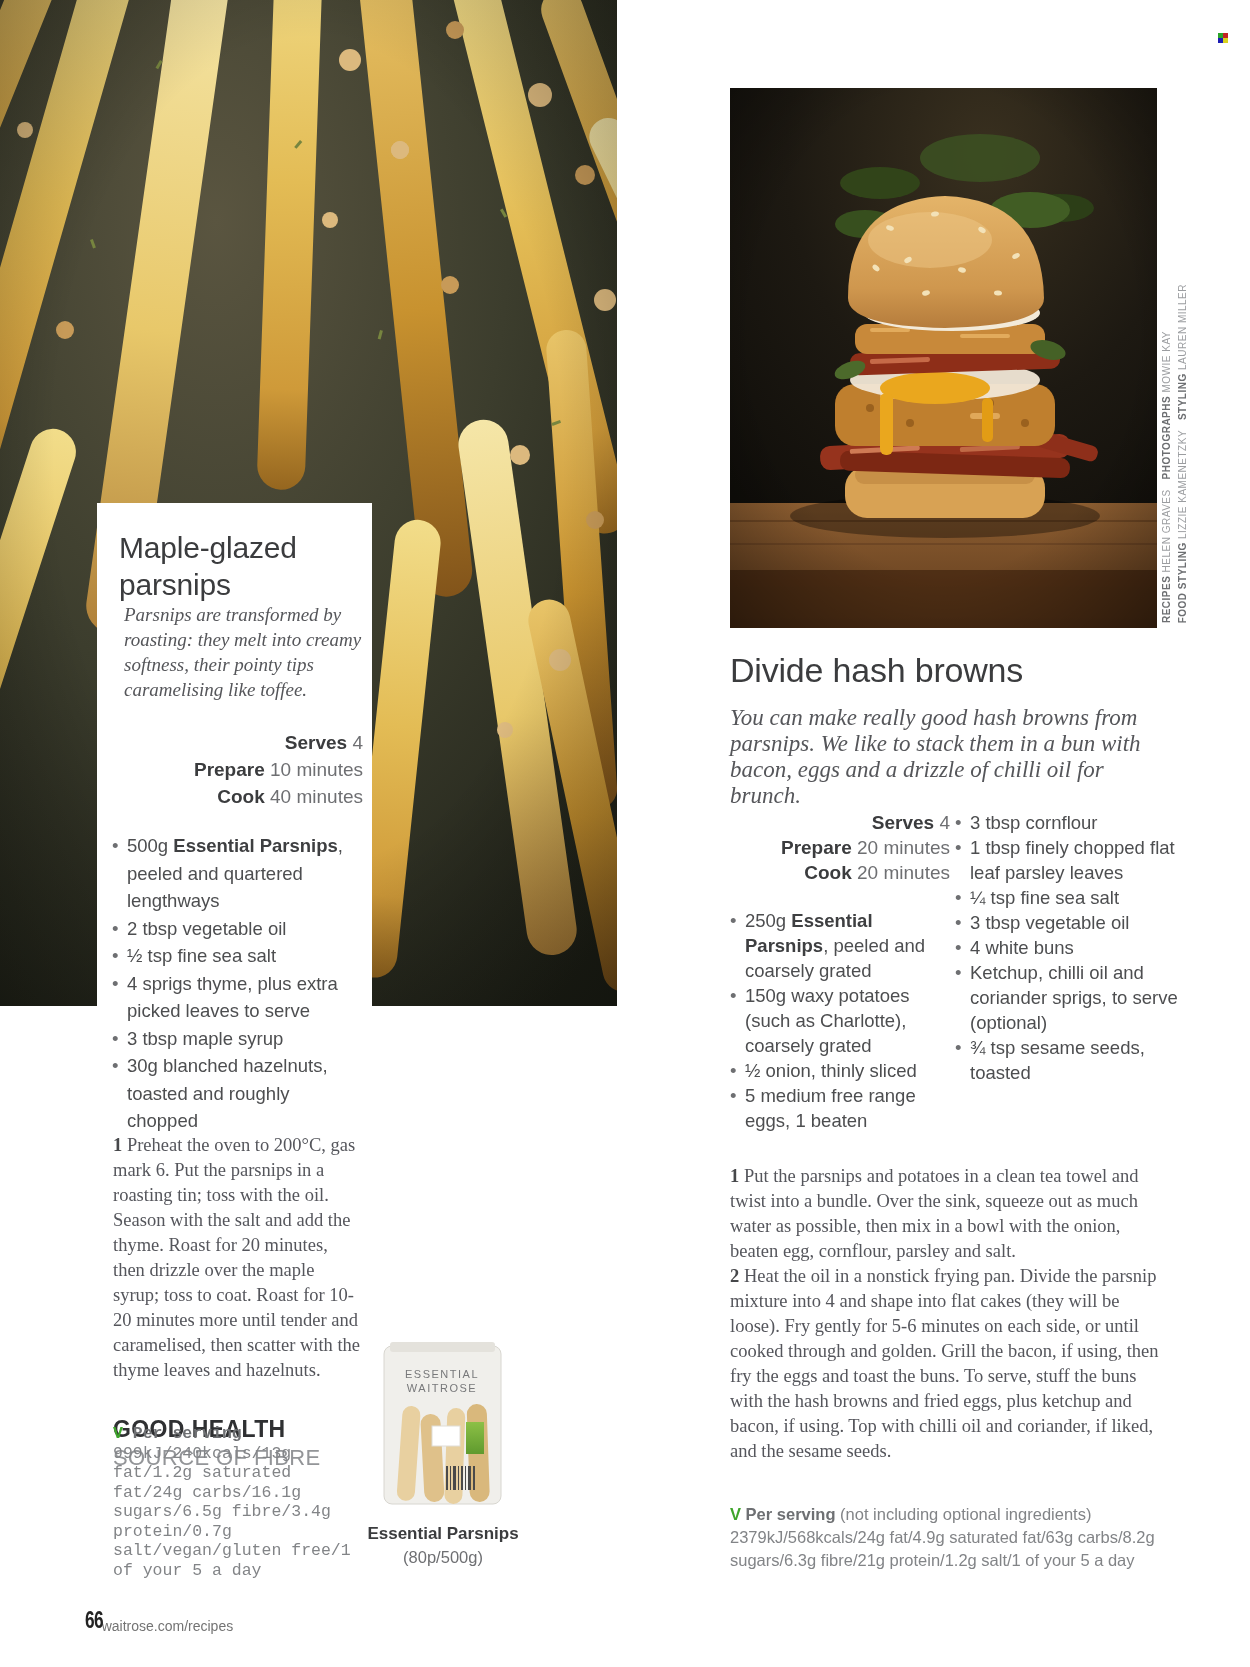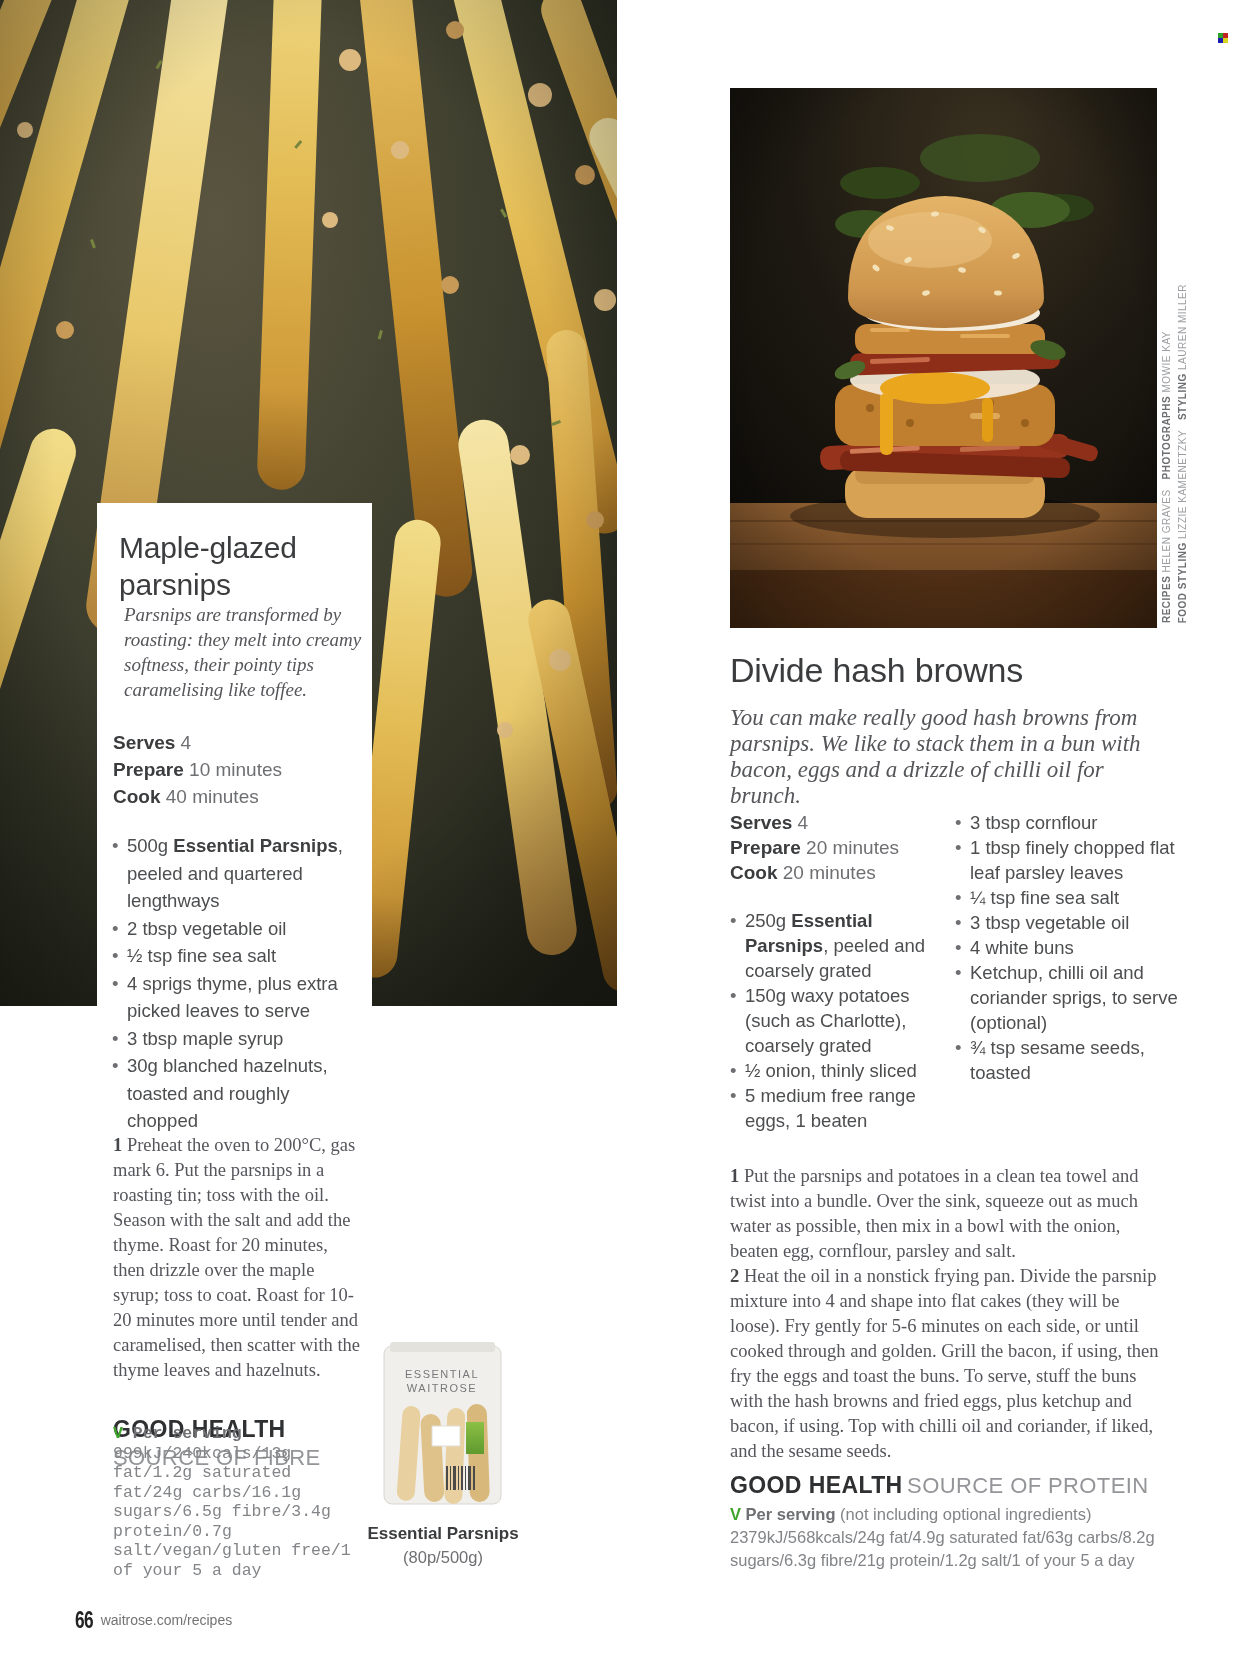--- a/index.html
+++ b/index.html
@@ -10,21 +10,21 @@
   
   .photo-left{left:0;top:0;width:617px;height:1006px;}
   .photo-right{left:730px;top:88px;width:427px;height:540px;}
   .photo-left svg,.photo-right svg,.pack svg{display:block;width:100%;height:100%;}
 
   
   .recipe-box{left:97px;top:503px;width:275px;height:503px;background:#fff;}
   .l-title{left:113px;top:523px;width:250px;font-size:30px;line-height:37px;color:#3b3c3e;letter-spacing:-.2px;}
   .l-intro{left:124px;top:602px;width:247px;font-family:"Liberation Serif",serif;font-style:italic;
            font-size:19px;line-height:25px;color:#55565a;}
-  .meta{font-size:19px;line-height:27px;color:#6e6f72;list-style:none;margin:0;padding:0;}
+  .meta{font-size:19px;line-height:27px;color:#6e6f72;list-style:none;margin:0;padding:0;text-align:right;}
   .meta b{color:#3b3c3e;}
   .l-meta{left:113px;top:729px;width:250px;}
   .ing{list-style:none;margin:0;padding:0;font-size:18.5px;line-height:27.5px;color:#4d4e50;}
   .ing li{position:relative;padding-left:15px;}
   .ing li::before{content:"\2022";position:absolute;left:0;top:0;color:#6e6f72;}
   .ing b{color:#3e3f41;}
   .l-ing{left:112px;top:832px;width:252px;}
   .method{font-family:"Liberation Serif",serif;font-size:18.5px;line-height:25px;color:#55565c;}
   .method p{margin:0;}
   .method b{color:#46474a;}
@@ -62,21 +62,21 @@
   .credits{left:1161px;top:285px;height:338px;display:flex;flex-direction:row;gap:5px;align-items:flex-end;}
   .credit-line{writing-mode:vertical-rl;transform:rotate(180deg);font-size:10px;letter-spacing:.5px;
                color:#9b9da0;white-space:nowrap;}
   .credit-line b{color:#6d6f72;font-weight:700;}
 
   
   .printmark{left:1218px;top:33px;width:10px;height:10px;display:grid;grid-template-columns:5px 5px;grid-template-rows:5px 5px;}
   .pm1{background:#2ba32b;} .pm2{background:#c32а22;background:#c32222;} .pm3{background:#1b1bb4;} .pm4{background:#d9d21f;}
 
   
-  .footer{left:75px;top:1606px;display:flex;align-items:center;gap:9px;}
+  .footer{left:85px;top:1606px;display:flex;align-items:flex-end;}
   .pageno{font-size:24px;font-weight:700;color:#232323;transform:scaleX(.72);transform-origin:left bottom;
           display:inline-block;letter-spacing:-1px;}
   .siteurl{font-size:14px;color:#737373;margin-left:-8px;}
 </style>
 </head>
 <body>
 
 <div class="page">
 
   <div class="abs photo-left">
@@ -345,24 +345,20 @@
         <li><span>3 tbsp vegetable oil</span></li>
         <li><span>4 white buns</span></li>
         <li><span>Ketchup, chilli oil and coriander sprigs, to serve (optional)</span></li>
         <li><span>¾ tsp sesame seeds, toasted</span></li>
       </ul>
   </div>
   <div class="abs r-method method">
       <p><span></span><b>1</b><span> Put the parsnips and potatoes in a clean tea towel and twist into a bundle. Over the sink, squeeze out as much water as possible, then mix in a bowl with the onion, beaten egg, cornflour, parsley and salt.</span></p>
       <p><span></span><b>2</b><span> Heat the oil in a nonstick frying pan. Divide the parsnip mixture into 4 and shape into flat cakes (they will be loose). Fry gently for 5-6 minutes on each side, or until cooked through and golden. Grill the bacon, if using, then fry the eggs and toast the buns. To serve, stuff the buns with the hash browns and fried eggs, plus ketchup and bacon, if using. Top with chilli oil and coriander, if liked, and the sesame seeds.</span></p>
     </div>
-  <div class="abs r-health">
-    <span class="gh-head">GOOD HEALTH</span>
-    <span class="gh-sub">SOURCE OF PROTEIN</span>
-  </div>
   <p class="abs r-nutri nutri">
     <b class="veg">V</b>
     <b class="plabel">Per serving</b>
     <span>(not including optional ingredients)</span>
     <span class="nums">2379kJ/568kcals/24g fat/4.9g saturated fat/63g carbs/8.2g sugars/6.3g fibre/21g protein/1.2g salt/1 of your 5 a day</span>
   </p>
 
   <div class="abs footer">
     <span class="pageno">66</span>
     <span class="siteurl">waitrose.com/recipes</span>

